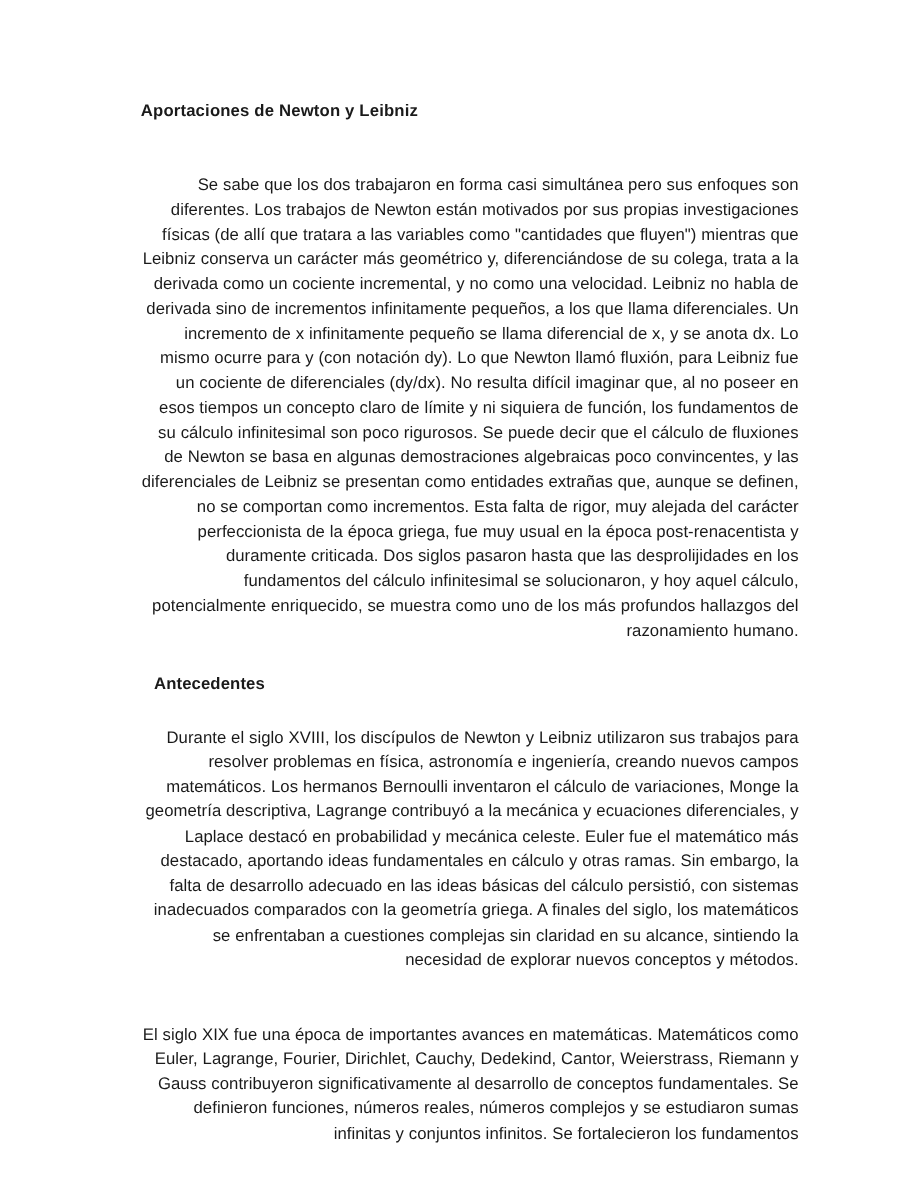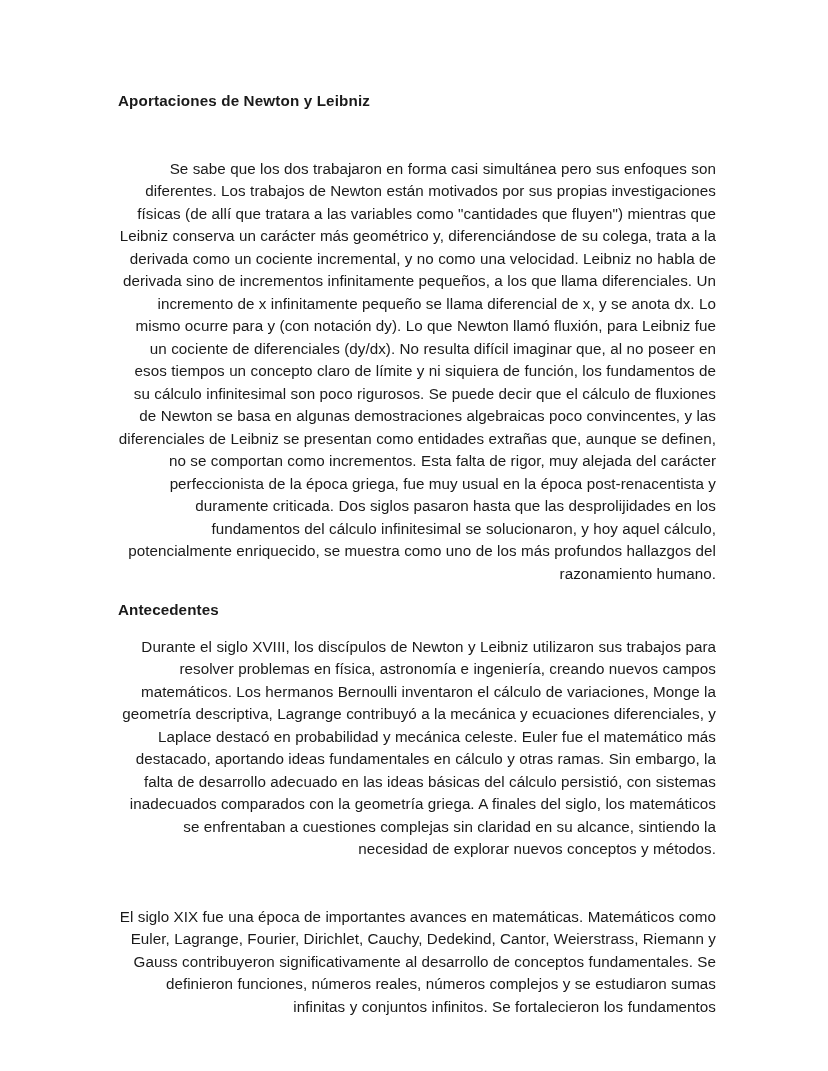--- a/index.html
+++ b/index.html
@@ -16,38 +16,38 @@
   .page {
     position: relative;
     width: 828px;
     height: 1071px;
     background: #ffffff;
     overflow: hidden;
     box-sizing: border-box;
   }
   .doc-body {
     position: absolute;
-    left: 118px;
+    left: 128px;
     top: 90px;
     width: 598px;
   }
   .doc-title {
     font-size: 15.2px;
     font-weight: bold;
     line-height: 22.5px;
     letter-spacing: 0.15px;
     margin: 0;
     padding: 0;
   }
   .section-heading {
     font-size: 15.2px;
     font-weight: bold;
     line-height: 22.5px;
     letter-spacing: 0.1px;
-    margin: 0;
+    margin: 12px;
     padding: 0;
   }
   .para {
     font-size: 15.2px;
     font-weight: normal;
     line-height: 22.5px;
     letter-spacing: 0.05px;
     margin: 0;
     padding: 0;
     text-align: right;

